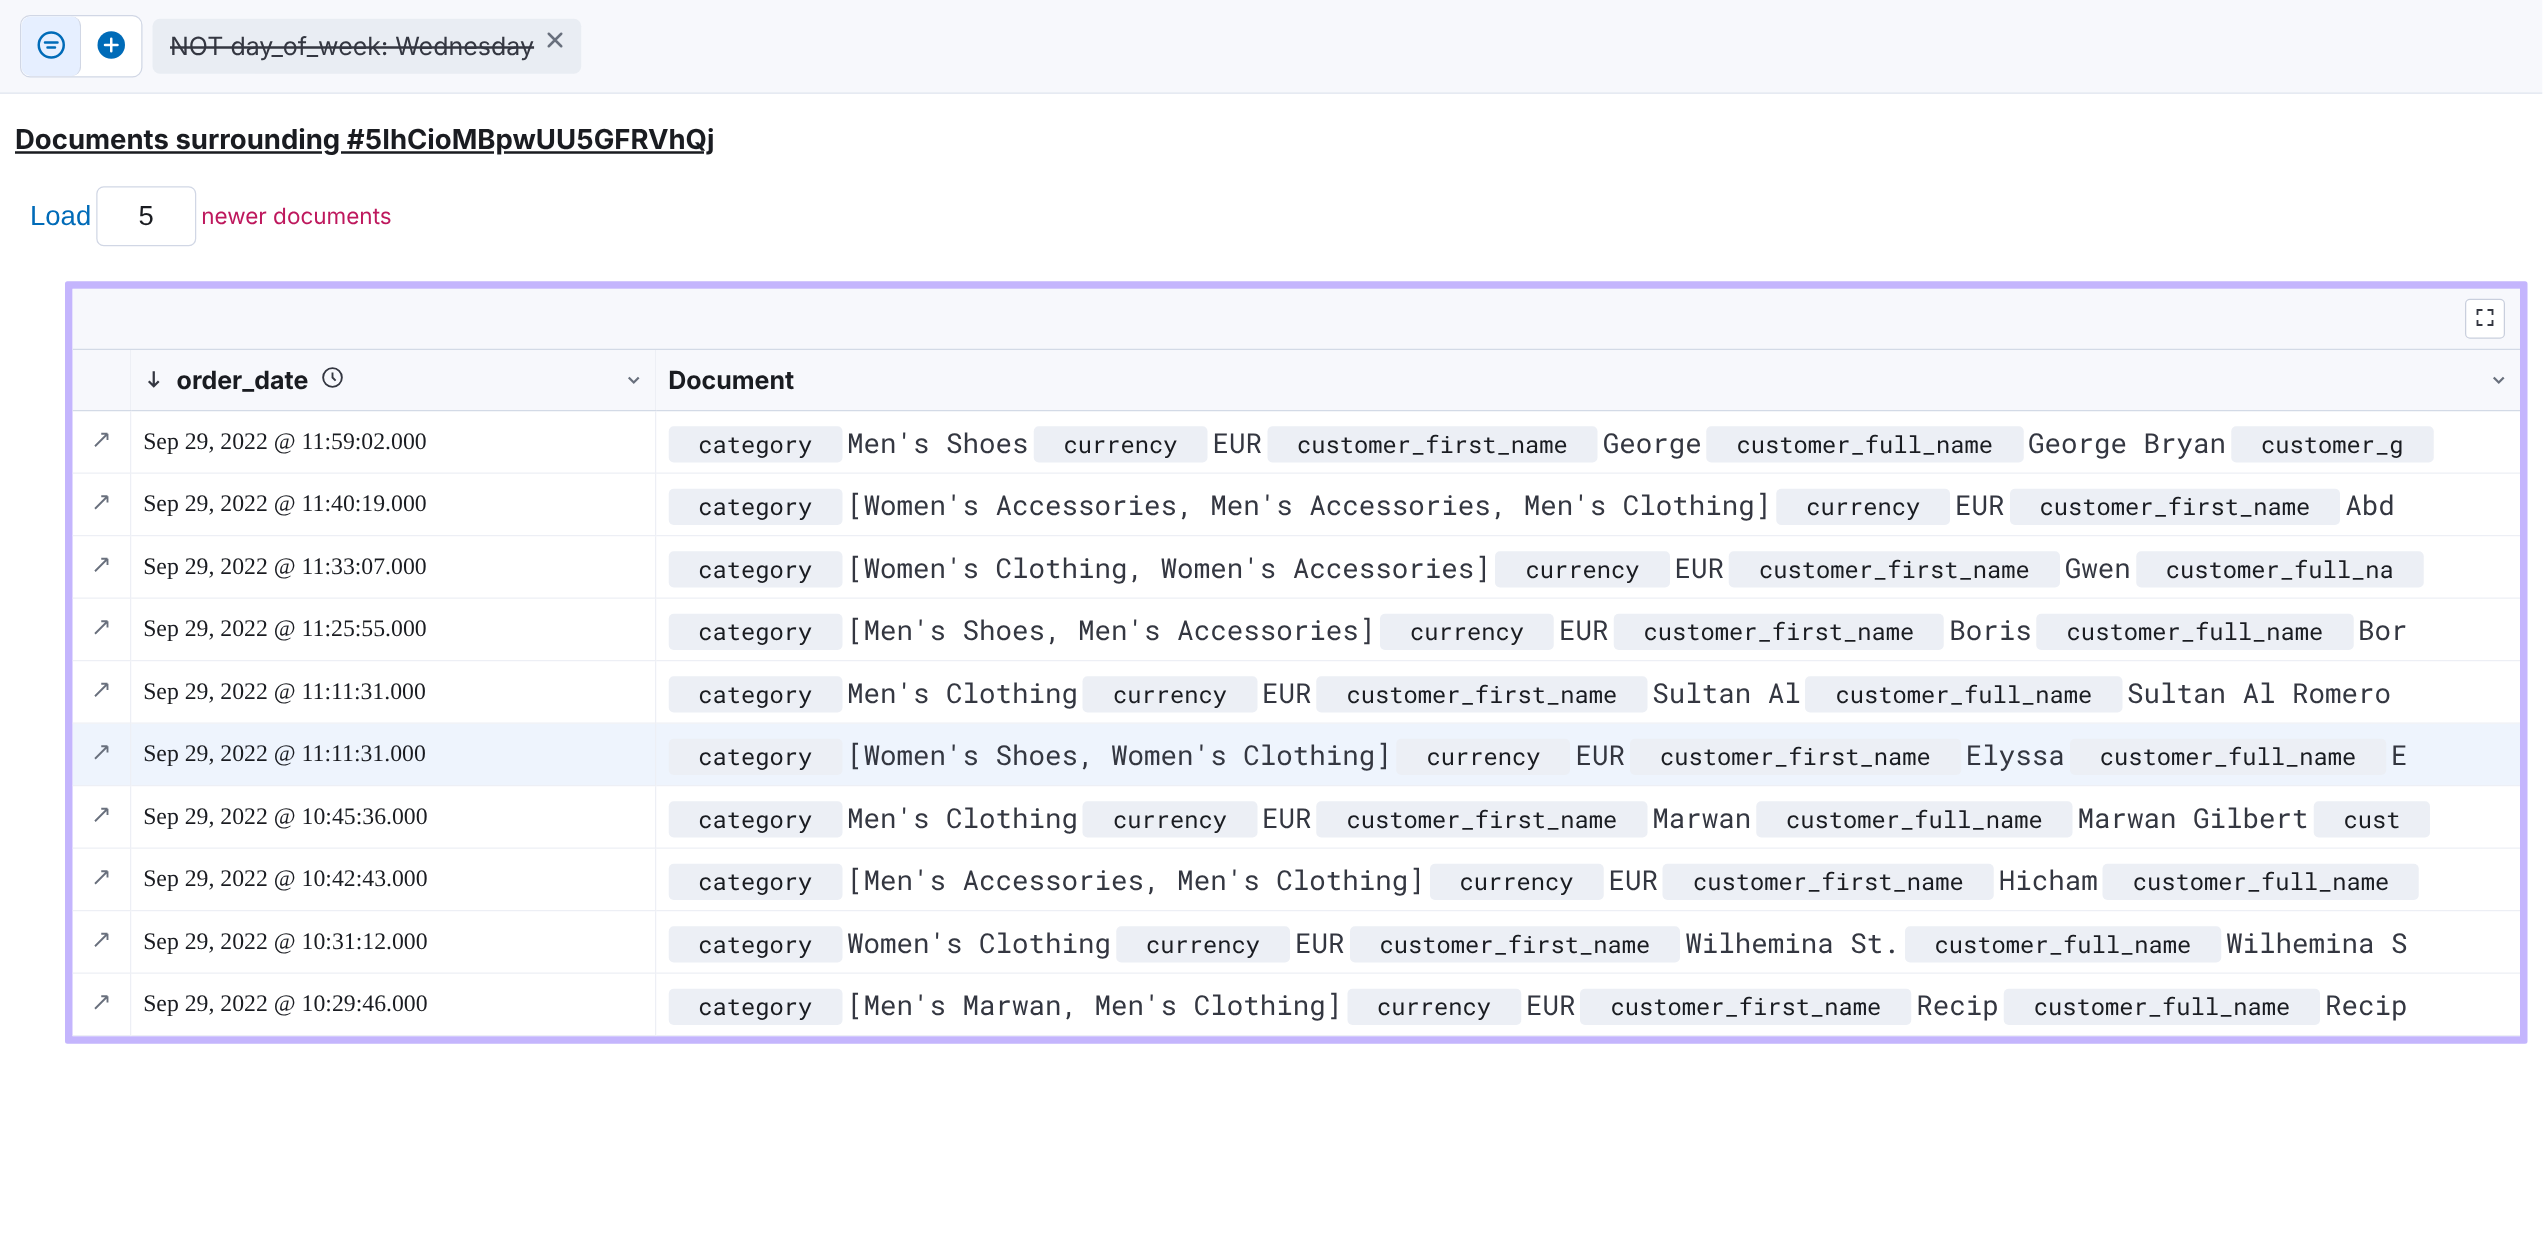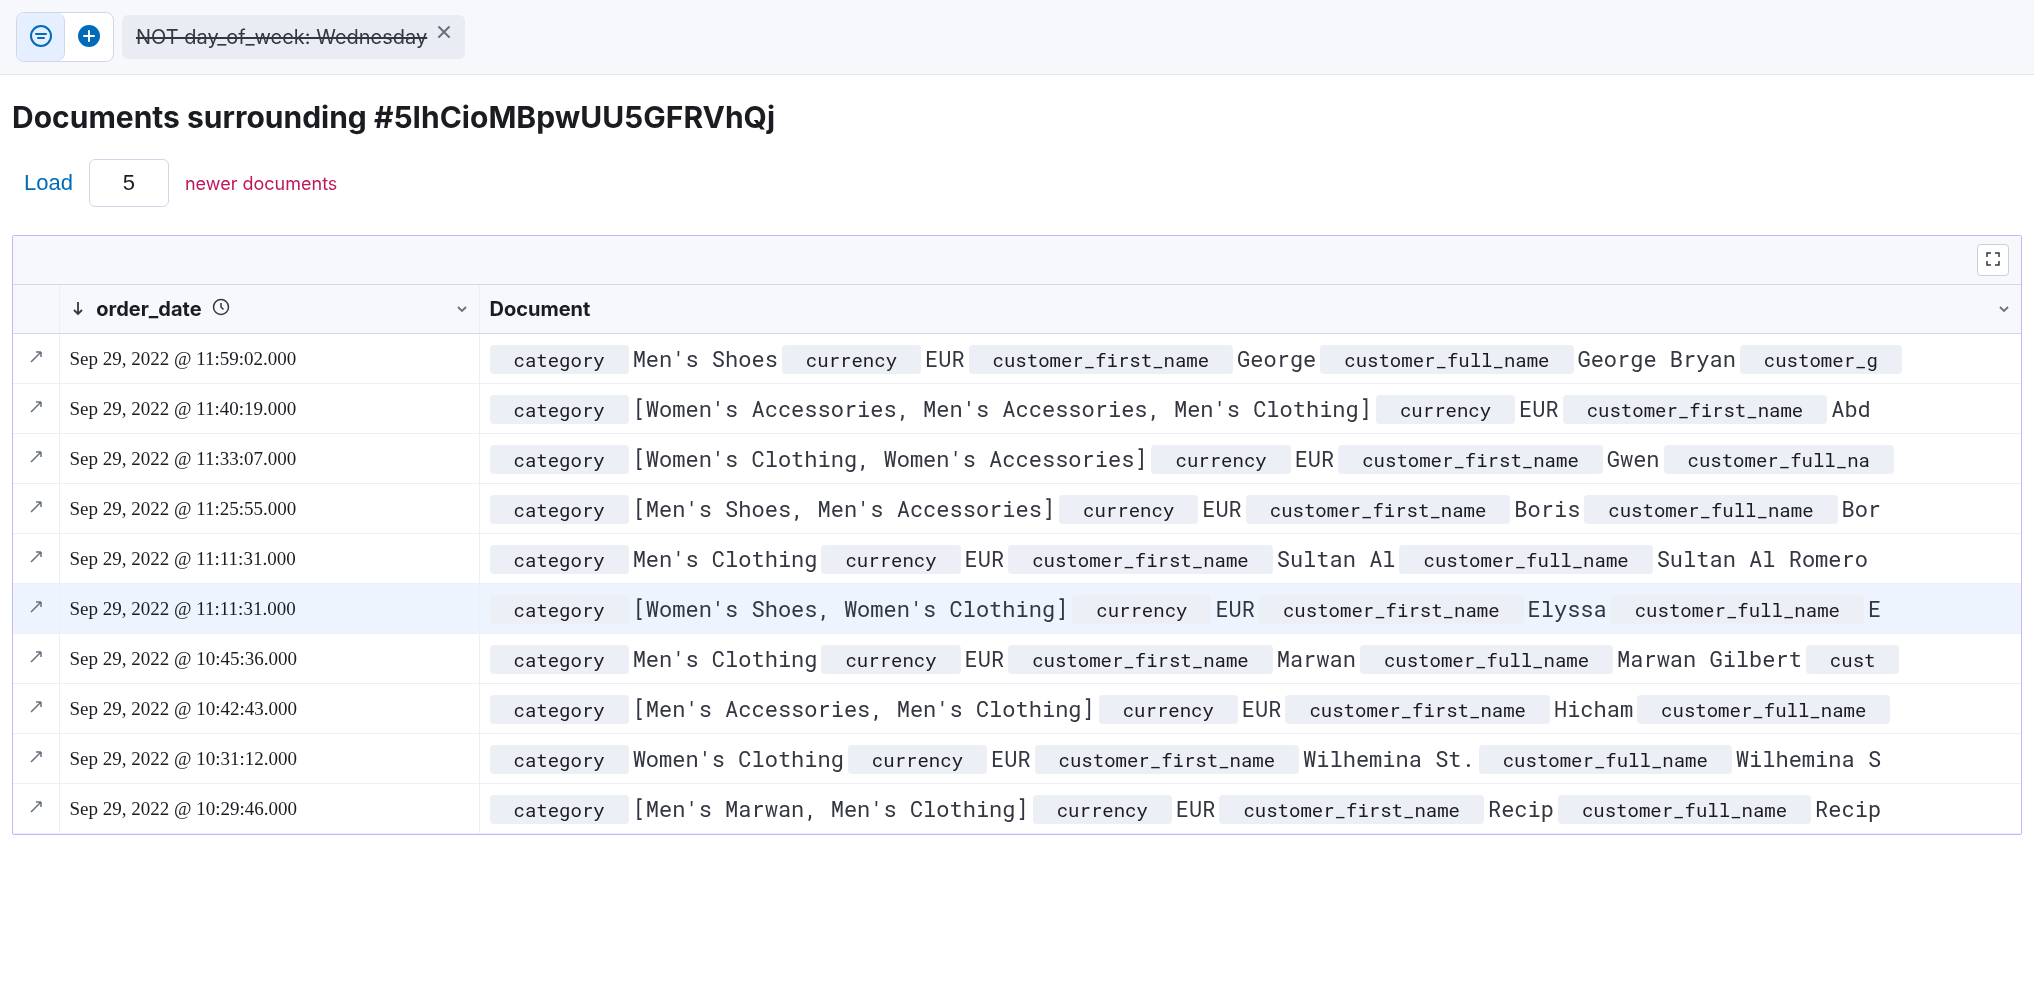--- a/index.html
+++ b/index.html
@@ -51,29 +51,30 @@
 }
 .filter-chip-text {
   font-size: 20px;
   color: #343741;
   text-decoration: line-through;
 }
 .page-content {
   padding: 24px 12px 8px 12px;
 }
 .page-title {
-  font-size: 30px;
+  font-size: 22px;
   font-weight: 700;
   color: #1a1c21;
   margin-bottom: 24px;
+  text-decoration: underline;
 }
 .load-row {
   display: flex;
   align-items: center;
-  gap: 16px;
+  gap: 4px;
   margin-bottom: 28px;
   padding-left: 12px;
 }
 .load-link {
   color: #006bb8;
   font-size: 22px;
   cursor: pointer;
   background: none;
   border: none;
 }
@@ -84,23 +85,24 @@
   border-radius: 6px;
   text-align: center;
   font-size: 22px;
   color: #1a1c21;
 }
 .load-text {
   font-size: 18px;
   color: #be185d;
 }
 .table-wrap {
-  border: 1px solid #c4b5fd;
+  border: 6px solid #c4b5fd;
   border-radius: 2px;
   overflow: hidden;
+  margin-left: 40px;
 }
 .table-toolbar {
   background: #f7f8fc;
   border-bottom: 1px solid #d3dae6;
   display: flex;
   justify-content: flex-end;
   padding: 8px 12px;
 }
 .fullscreen-btn {
   width: 32px;

